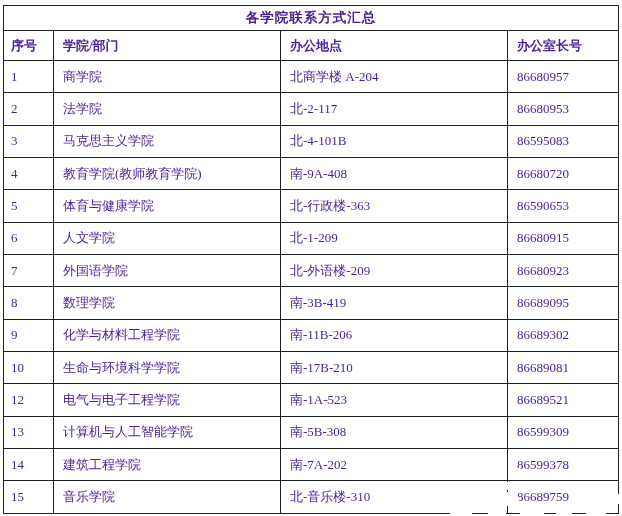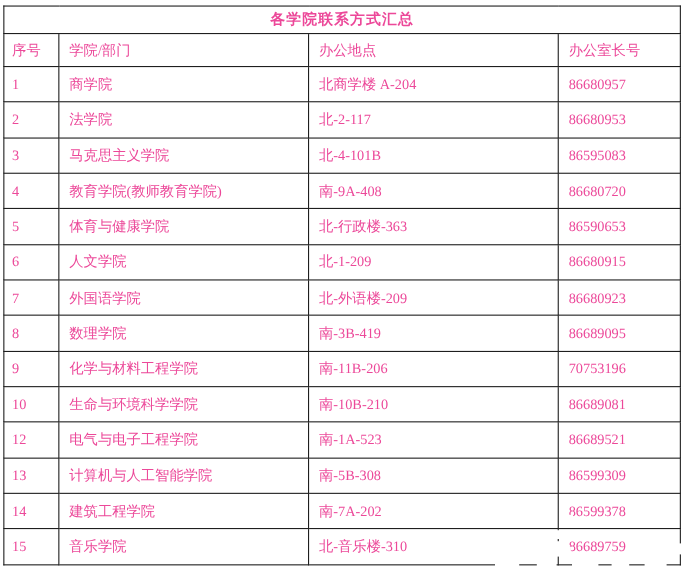--- a/index.html
+++ b/index.html
@@ -7,21 +7,21 @@
     padding: 0;
     background: #ffffff;
   }
   .page {
     position: relative;
     width: 622px;
     height: 516px;
     background: #ffffff;
     overflow: hidden;
     font-family: "Liberation Serif", "DejaVu Serif", serif;
-    color: #ec4899;
+    color: #4c1d95;
   }
   table.contact-table {
     position: absolute;
     left: 3px;
     top: 5px;
     width: 615px;
     height: 509px;
     border-collapse: collapse;
     table-layout: fixed;
     font-size: 13px;
@@ -37,21 +37,21 @@
   .contact-table tr.title-row th {
     height: 24px;
     text-align: center;
     padding: 0;
     font-size: 13.5px;
     font-weight: bold;
     letter-spacing: 1px;
   }
   .contact-table tr.header-row th {
     height: 29px;
-    font-weight: normal;
+    font-weight: bold;
     font-size: 13px;
   }
   .contact-table tbody tr {
     height: 28.4px;
   }
   .col-no   { width: 50px;  }
   .col-dept { width: 227px; }
   .col-loc  { width: 227px; }
   .col-tel  { width: 111px; }
   .contact-table th:first-child,
@@ -148,26 +148,26 @@
         <tr>
           <td>8</td>
           <td>数理学院</td>
           <td>南-3B-419</td>
           <td>86689095</td>
         </tr>
         <tr>
           <td>9</td>
           <td>化学与材料工程学院</td>
           <td>南-11B-206</td>
-          <td>70753196</td>
+          <td>86689302</td>
         </tr>
         <tr>
           <td>10</td>
           <td>生命与环境科学学院</td>
-          <td>南-10B-210</td>
+          <td>南-17B-210</td>
           <td>86689081</td>
         </tr>
         <tr>
           <td>12</td>
           <td>电气与电子工程学院</td>
           <td>南-1A-523</td>
           <td>86689521</td>
         </tr>
         <tr>
           <td>13</td>

